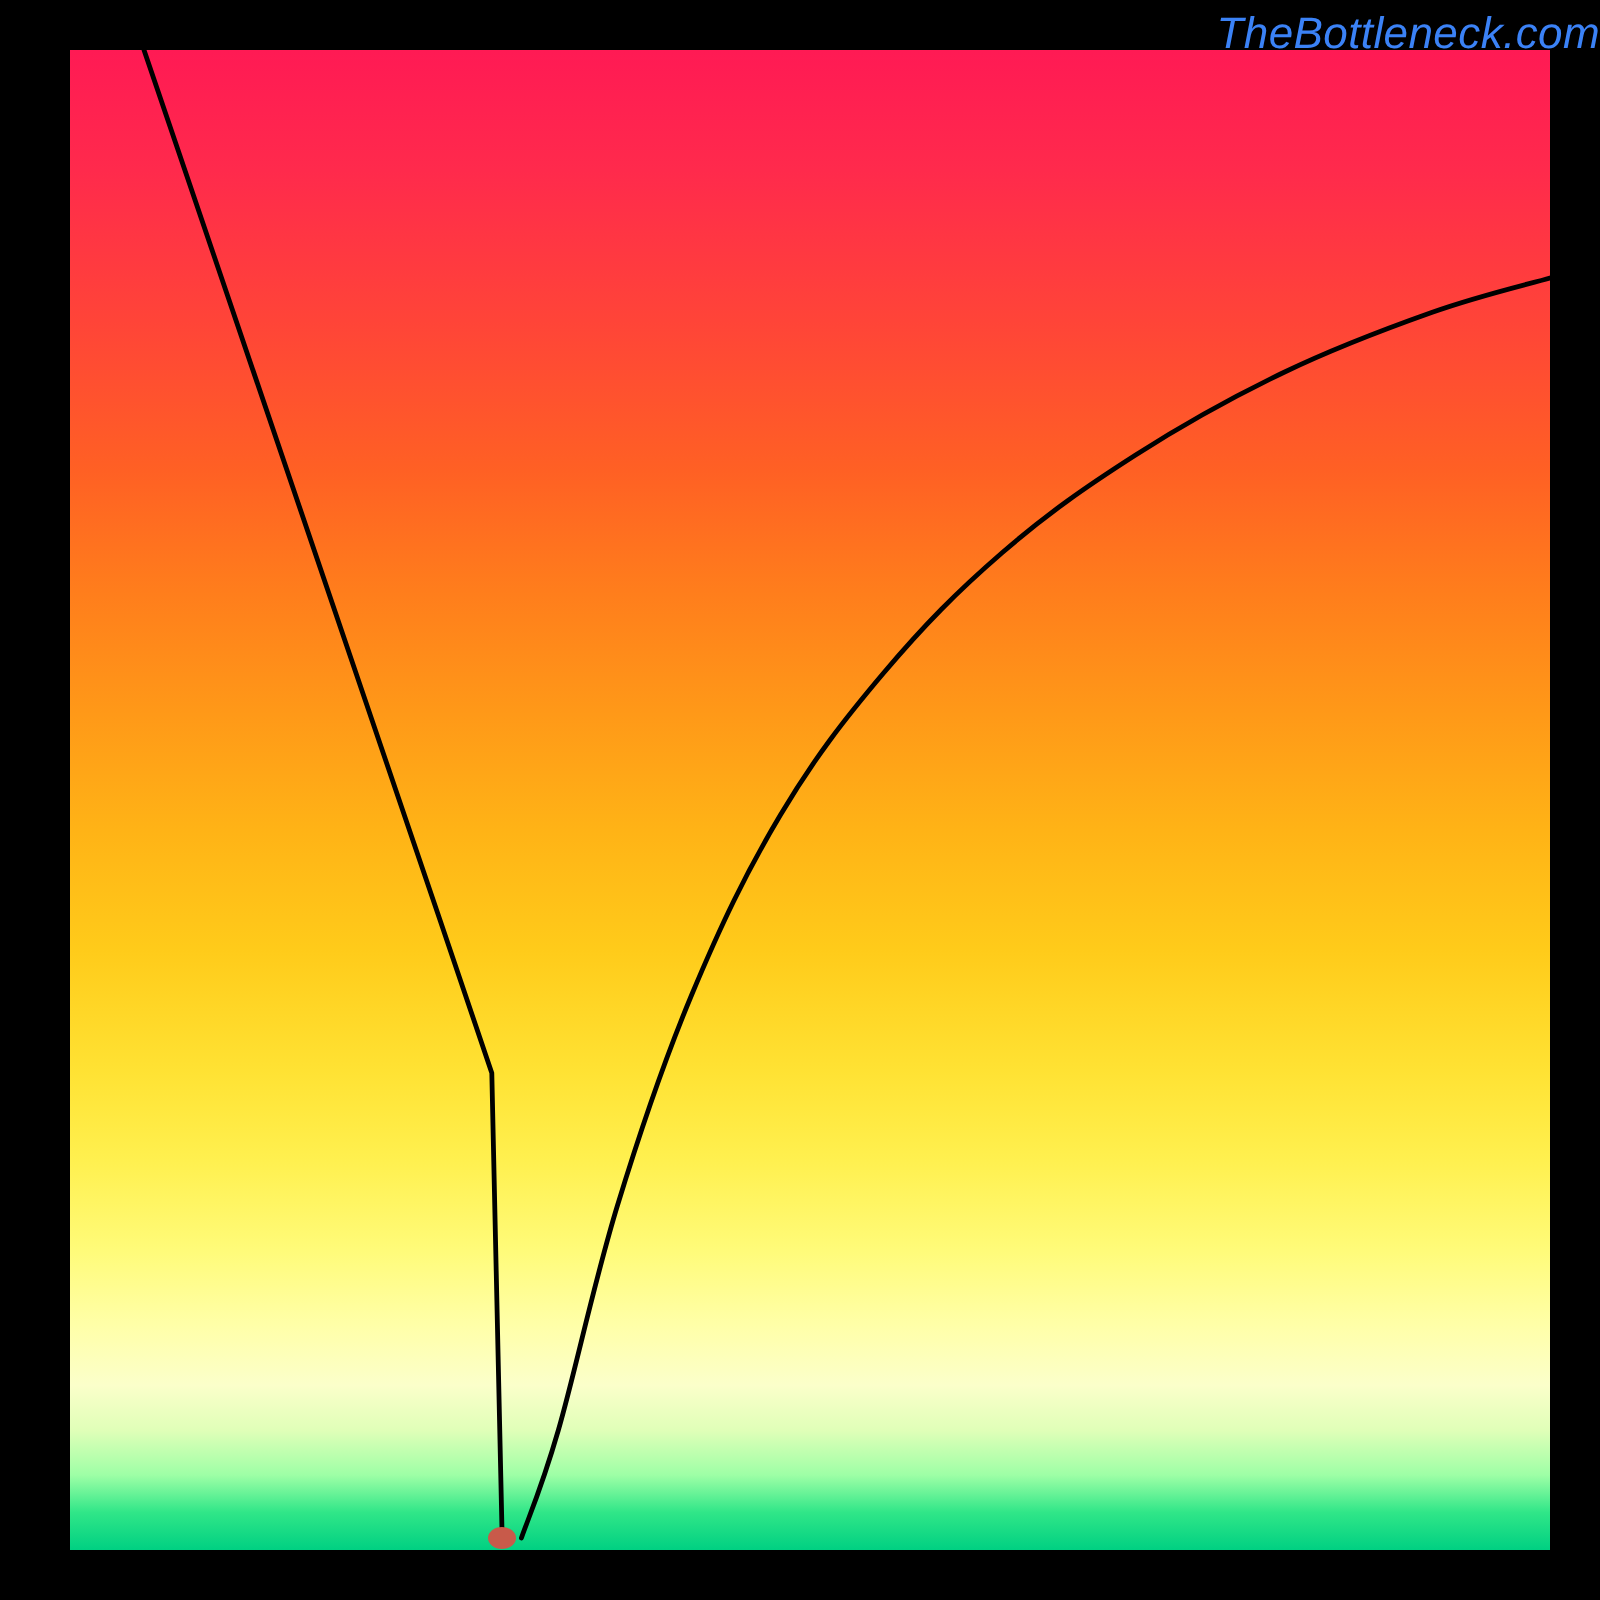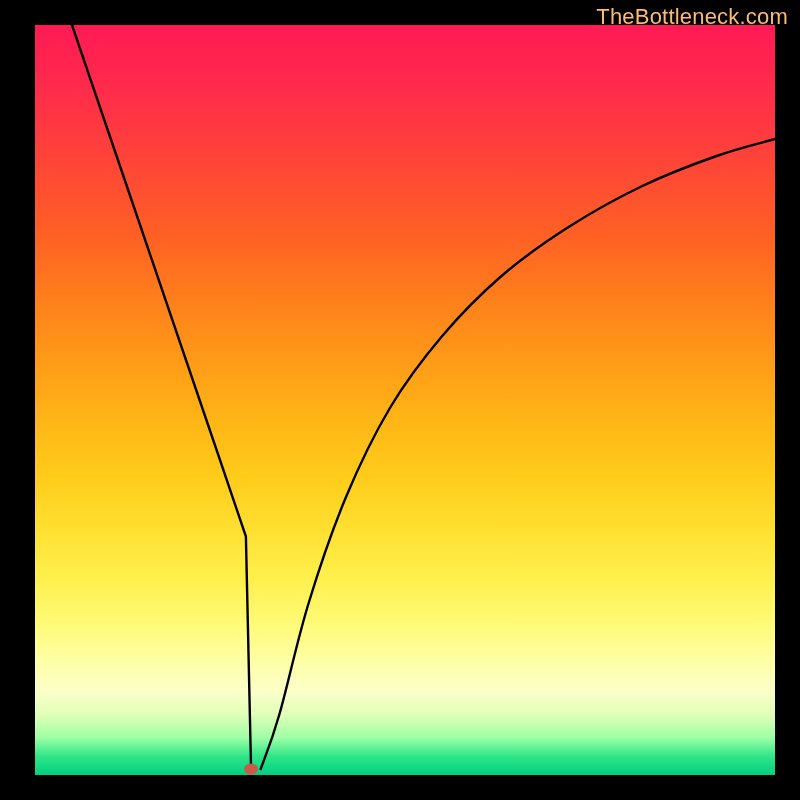--- a/index.html
+++ b/index.html
@@ -13,26 +13,27 @@
   }
   .frame {
     position: relative;
     width: 800px;
     height: 800px;
     background: #000;
   }
   .watermark {
     position: absolute;
     top: 4px;
-    right: 12px;
-    color: #fdba74;
+    right: 0;
+    color: #3b82f6;
     font-size: 22px;
     font-weight: 500;
     letter-spacing: 0.2px;
     z-index: 20;
+    font-style: italic;
   }
   .plot-area {
     position: absolute;
     left: 35px;
     top: 25px;
     width: 740px;
     height: 750px;
     background: linear-gradient(to bottom,
       #ff1a54 0%,
       #ff2a4c 8%,

